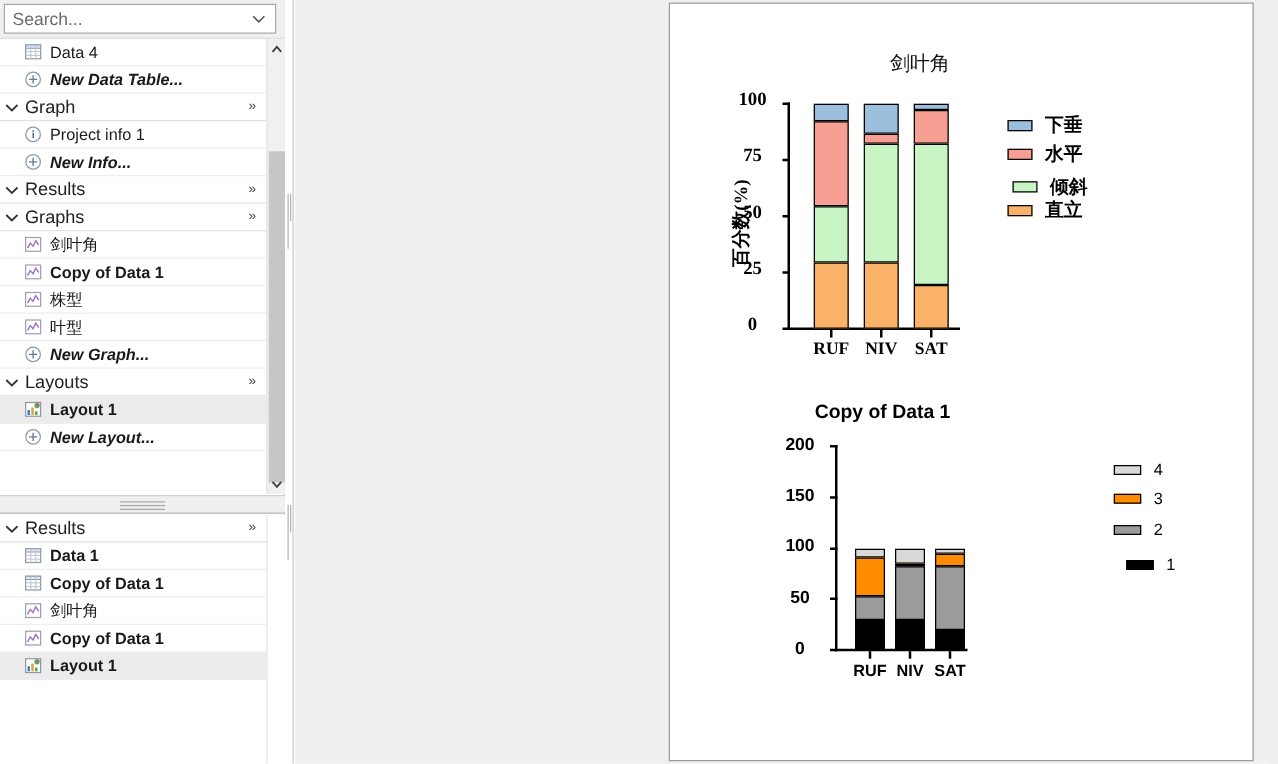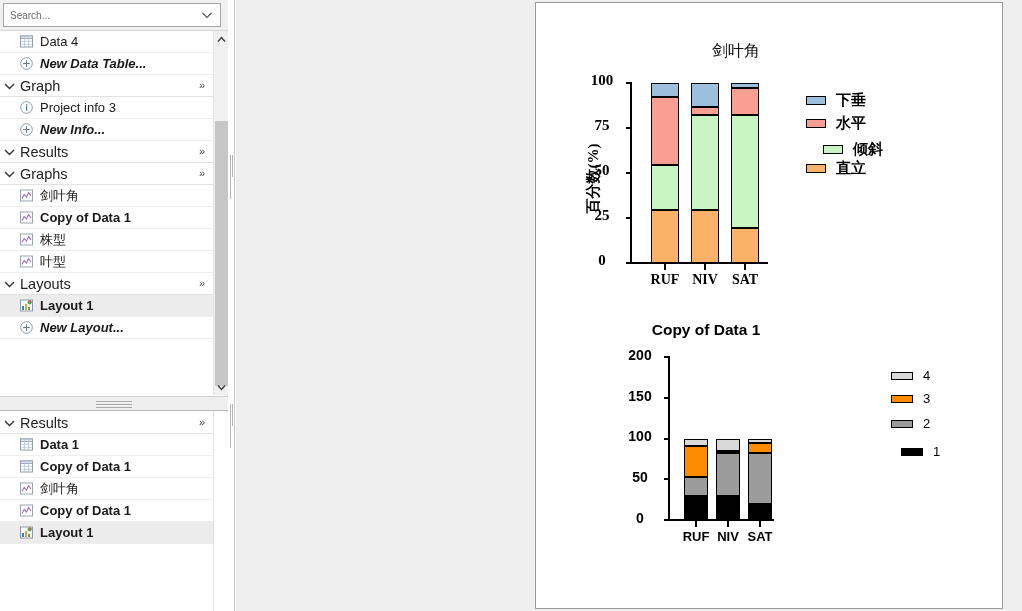--- a/index.html
+++ b/index.html
@@ -35,21 +35,21 @@
     position: relative;
     width: 218px; height: 24px;
     background: #ffffff;
     border: 1px solid #a6a6a6;
     box-sizing: border-box;
     display: flex; align-items: center;
   }
   #search-input {
     border: none; outline: none;
     font-family: "Liberation Sans", sans-serif;
-    font-size: 10px;
+    font-size: 14px;
     color: #5a5a5a;
     background: transparent;
     padding: 0 6px;
     width: 188px; height: 20px;
   }
   #search-input::placeholder { color: #6b6b6b; }
   #search-chevron {
     position: absolute; right: 6px; top: 4px;
     width: 14px; height: 14px;
     color: #555;
@@ -282,21 +282,21 @@
             <span class="chev2">»</span>
           </div>
           <div class="tree-item">
             <span class="it-icon">
               <svg width="15" height="15" viewBox="0 0 15 15">
                 <circle cx="7.5" cy="7.5" r="5.8" fill="#fff" stroke="#8d99ab" stroke-width="1"></circle>
                 <rect x="7" y="6.3" width="1.2" height="4.2" fill="#3a6ea5"></rect>
                 <rect x="7" y="4.2" width="1.2" height="1.4" fill="#3a6ea5"></rect>
               </svg>
             </span>
-            <span class="it-label">Project info 3</span>
+            <span class="it-label">Project info 1</span>
           </div>
           <div class="tree-item">
             <span class="it-icon">
               <svg width="15" height="15" viewBox="0 0 15 15">
                 <circle cx="7.5" cy="7.5" r="5.8" fill="#fff" stroke="#8d99ab" stroke-width="1"></circle>
                 <line x1="7.5" y1="4.2" x2="7.5" y2="10.8" stroke="#6c7a8c" stroke-width="1.1"></line>
                 <line x1="4.2" y1="7.5" x2="10.8" y2="7.5" stroke="#6c7a8c" stroke-width="1.1"></line>
               </svg>
             </span>
             <span class="it-label italic">New Info...</span>
@@ -347,20 +347,30 @@
             <span class="it-label">株型</span>
           </div>
           <div class="tree-item">
             <span class="it-icon">
               <svg width="15" height="15" viewBox="0 0 15 15">
                 <rect x="1.5" y="2" width="12" height="11" fill="#fff" stroke="#9aa4b5" stroke-width="1"></rect>
                 <polyline points="3,10.5 5.2,6.5 7.4,9 9.6,4.5 12,8" fill="none" stroke="#9d6fc9" stroke-width="1.1"></polyline>
               </svg>
             </span>
             <span class="it-label">叶型</span>
+          </div>
+          <div class="tree-item">
+            <span class="it-icon">
+              <svg width="15" height="15" viewBox="0 0 15 15">
+                <circle cx="7.5" cy="7.5" r="5.8" fill="#fff" stroke="#8d99ab" stroke-width="1"></circle>
+                <line x1="7.5" y1="4.2" x2="7.5" y2="10.8" stroke="#6c7a8c" stroke-width="1.1"></line>
+                <line x1="4.2" y1="7.5" x2="10.8" y2="7.5" stroke="#6c7a8c" stroke-width="1.1"></line>
+              </svg>
+            </span>
+            <span class="it-label italic">New Graph...</span>
           </div>
           <div class="grp-header">
             <span class="caret">
               <svg width="11" height="8" viewBox="0 0 11 8">
                 <path d="M1 2 L5.5 6.4 L10 2" fill="none" stroke="#333" stroke-width="1.4"></path>
               </svg>
             </span>
             <span class="grp-title">Layouts</span>
             <span class="chev2">»</span>
           </div>
@@ -547,21 +557,21 @@
 
         <div class="legend" id="c1-legend" style="left:270px; top:50px; width:150px; height:110px;">
             <div class="legend-row" style="left: 0px; top: 38px;">
               <span class="legend-swatch" style="width: 20px; height: 9px; background: rgb(156, 191, 221); margin-right: 10px;"></span>
               <span class="legend-text" style="font-family: &quot;Liberation Serif&quot;, serif; font-size: 15px; font-weight: bold; color: rgb(0, 0, 0);">下垂</span>
             </div>
             <div class="legend-row" style="left: 0px; top: 61px; text-align: center;">
               <span class="legend-swatch" style="width: 20px; height: 9px; background: rgb(247, 159, 146); margin-right: 10px;"></span>
               <span class="legend-text" style="font-family: &quot;Liberation Serif&quot;, serif; font-size: 15px; font-weight: bold; color: rgb(0, 0, 0);">水平</span>
             </div>
-            <div class="legend-row" style="left: 17px; top: 87px; justify-content: space-between;">
+            <div class="legend-row" style="left: 4px; top: 87px; justify-content: space-between;">
               <span class="legend-swatch" style="width: 20px; height: 9px; background: rgb(200, 245, 195); margin-right: 10px;"></span>
               <span class="legend-text" style="font-family: &quot;Liberation Serif&quot;, serif; font-size: 15px; font-weight: bold; color: rgb(0, 0, 0);">倾斜</span>
             </div>
             <div class="legend-row" style="left: 0px; top: 106px; text-align: center;">
               <span class="legend-swatch" style="width: 20px; height: 9px; background: rgb(249, 178, 103); margin-right: 10px;"></span>
               <span class="legend-text" style="font-family: &quot;Liberation Serif&quot;, serif; font-size: 15px; font-weight: bold; color: rgb(0, 0, 0);">直立</span>
             </div>
           </div>
       </div>
 

